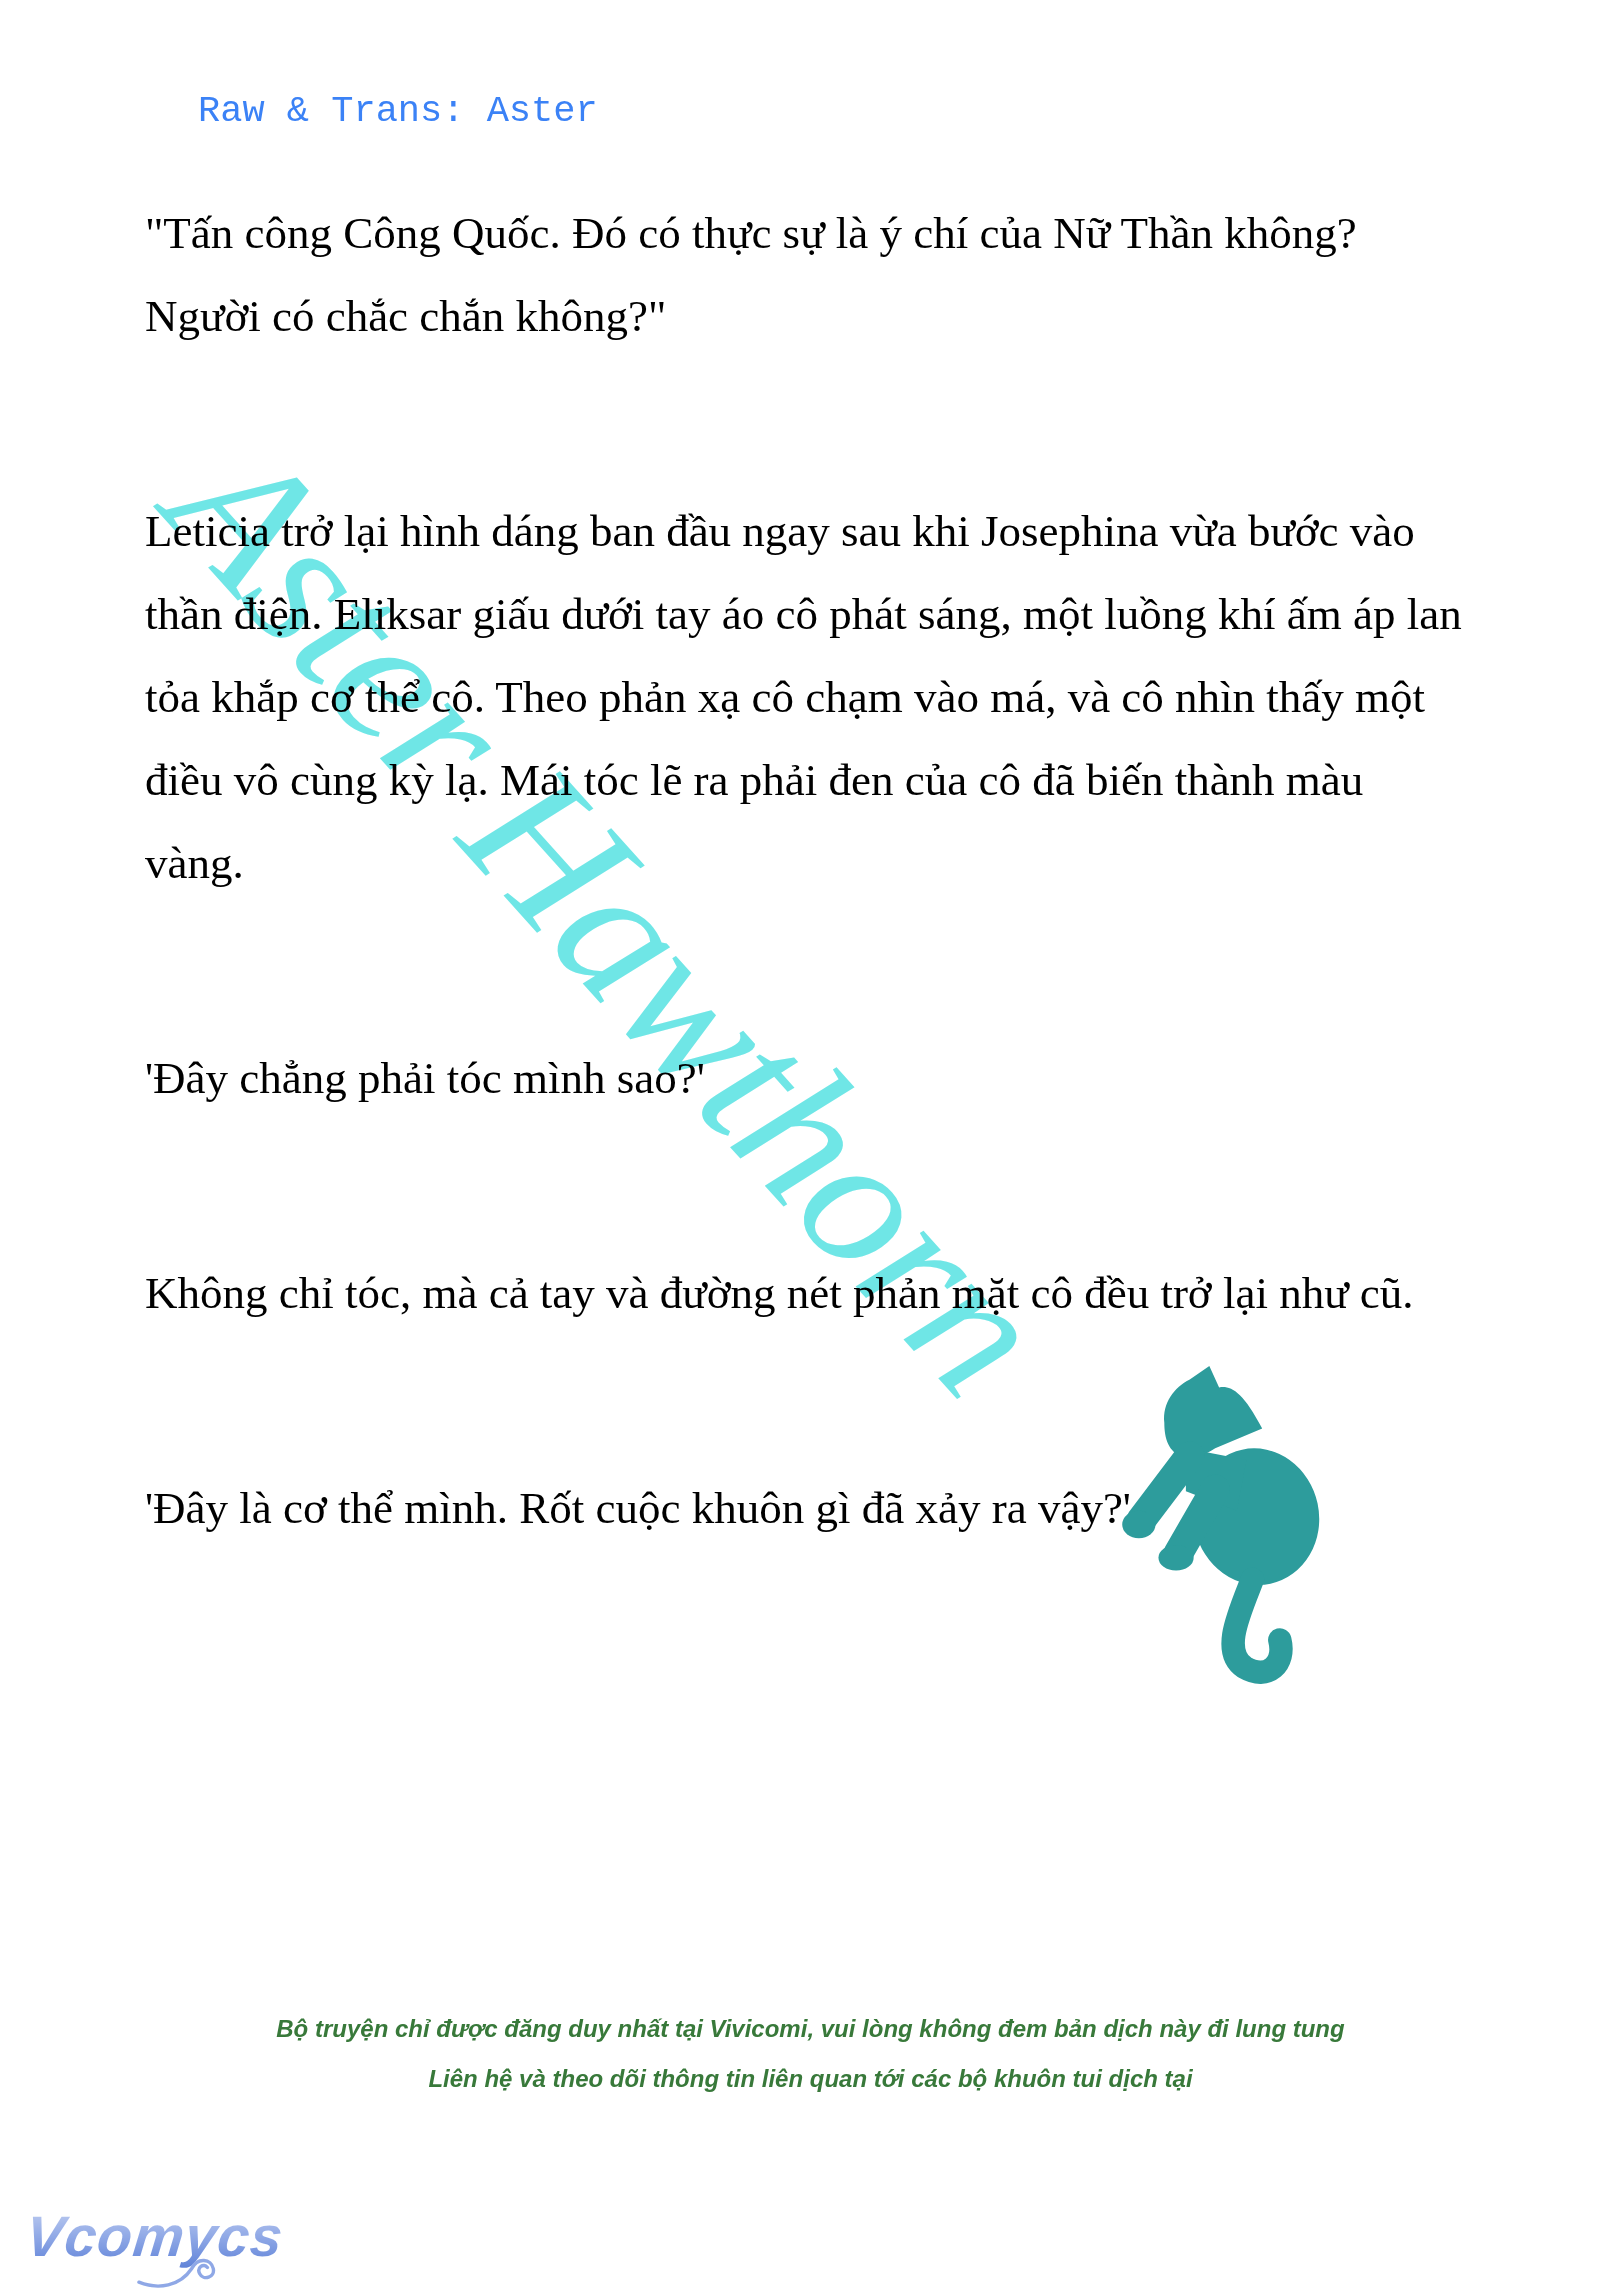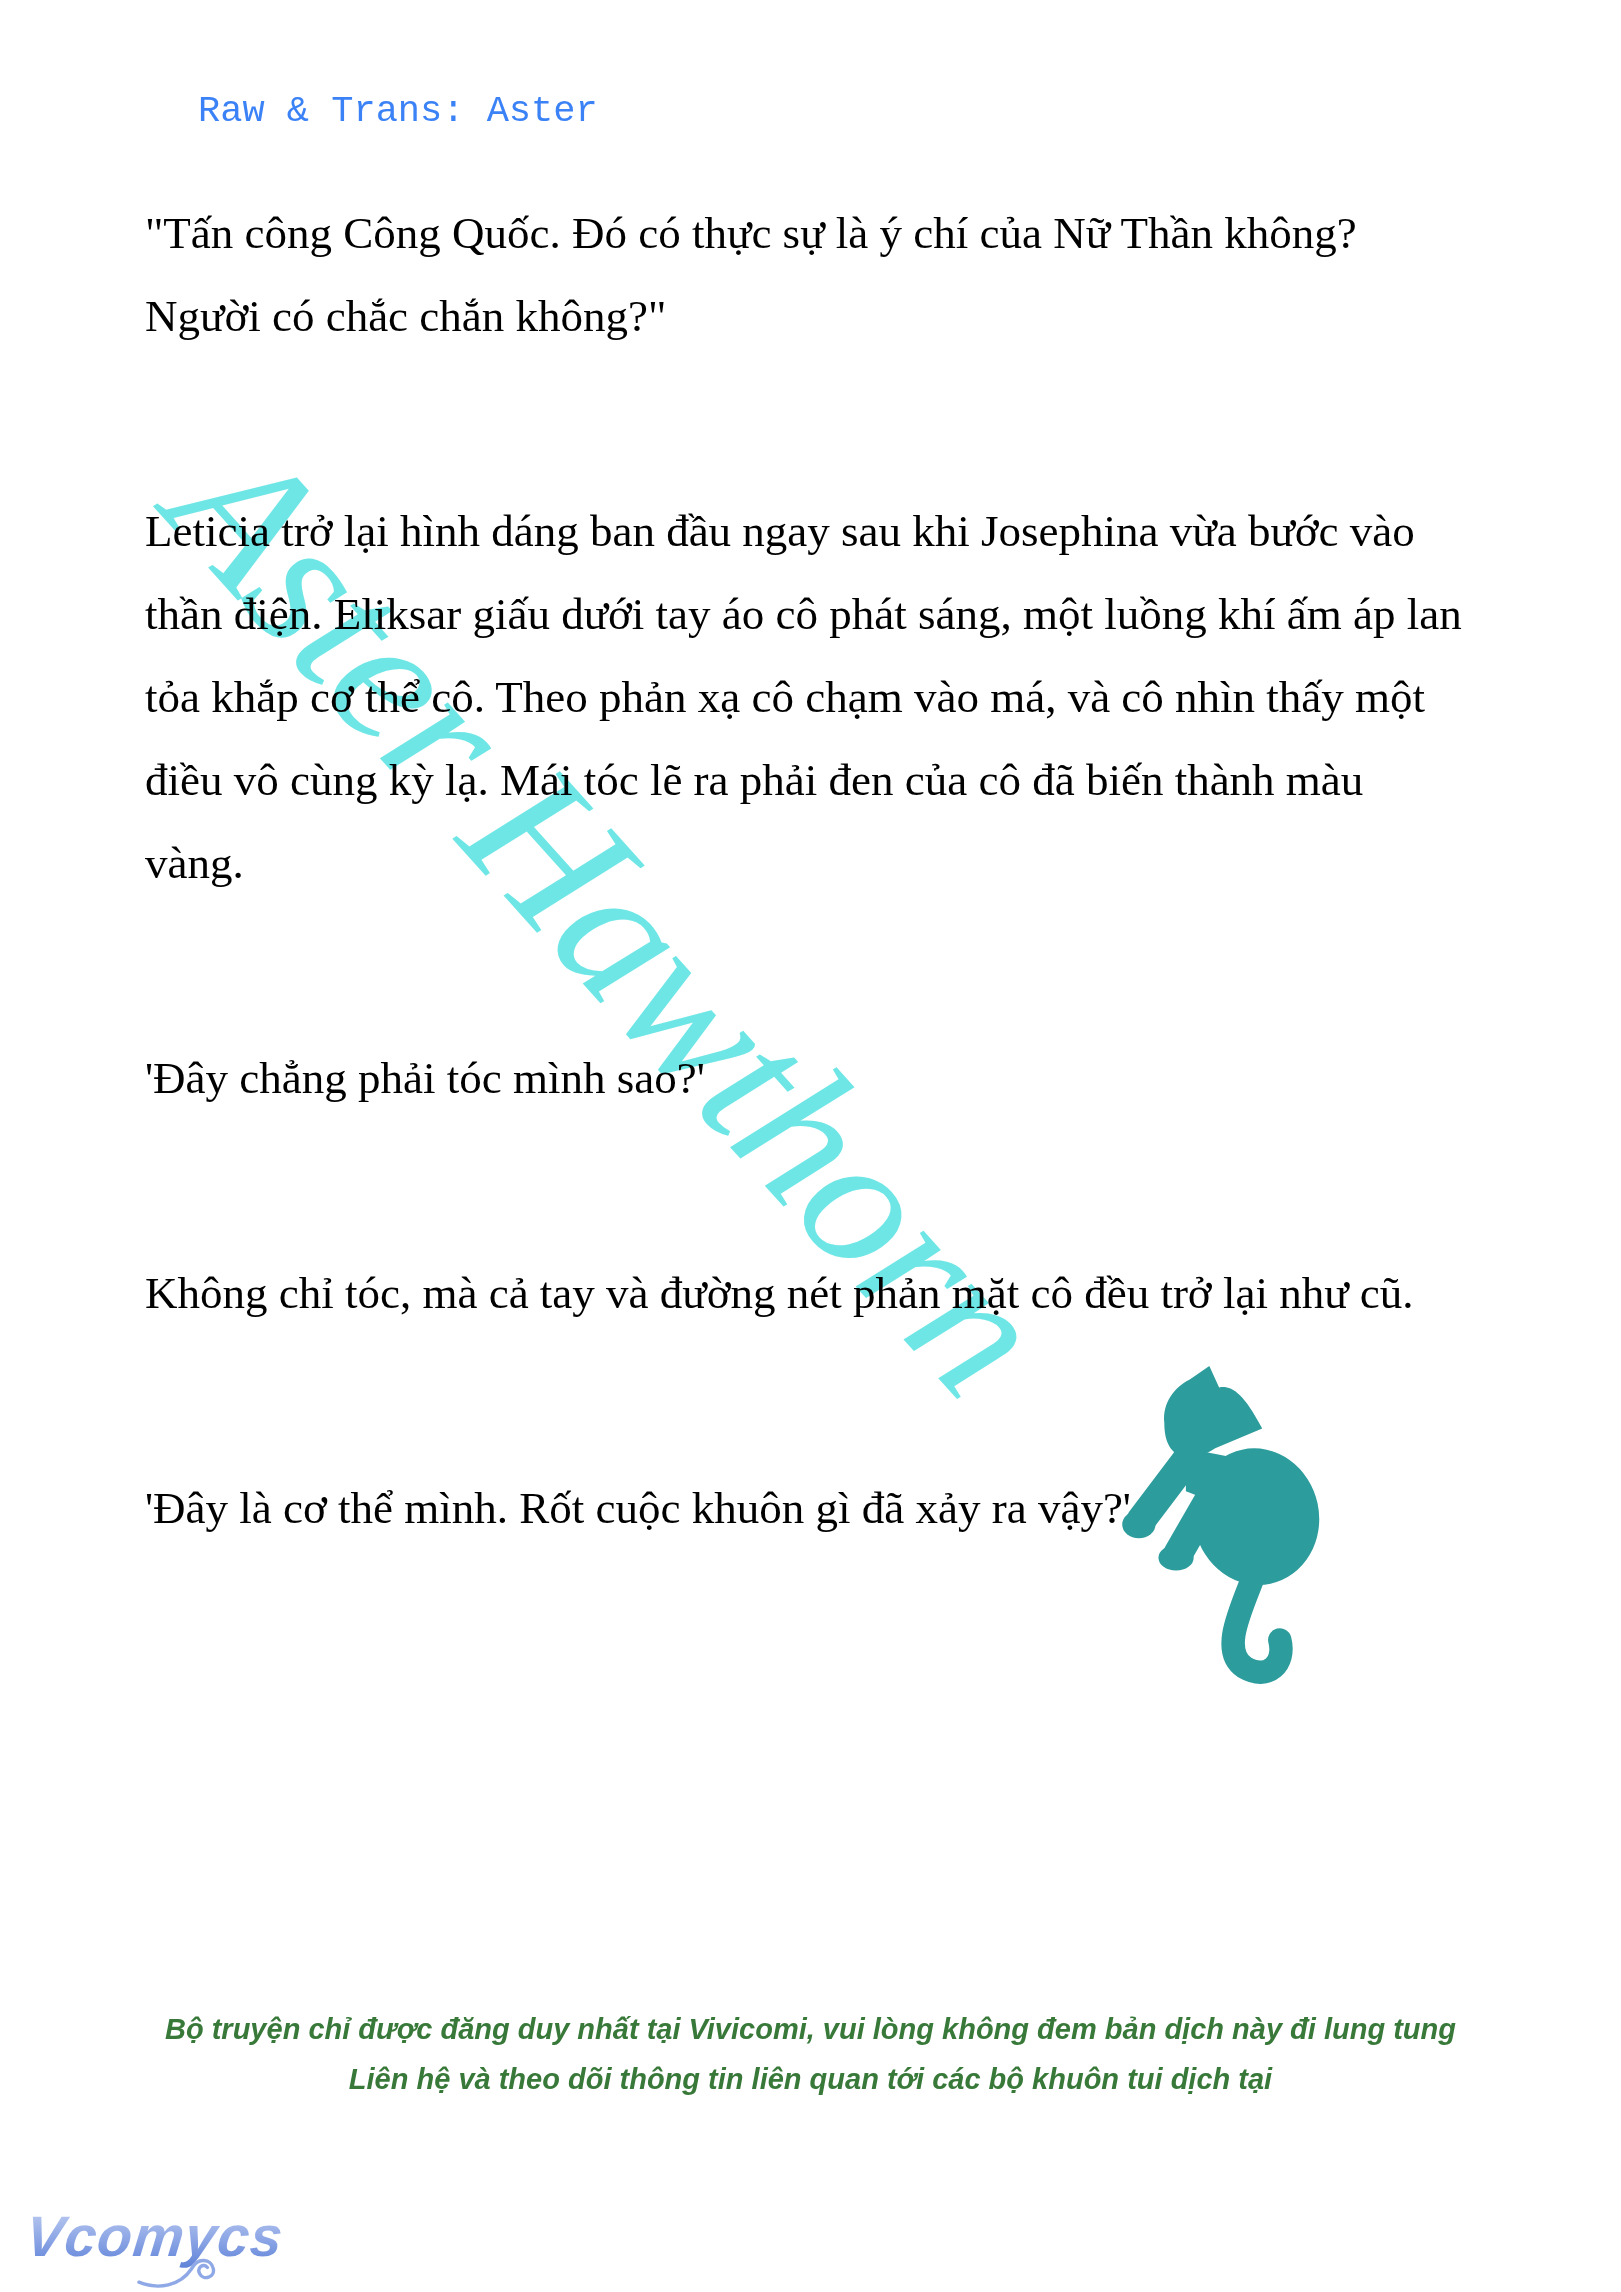--- a/index.html
+++ b/index.html
@@ -69,21 +69,21 @@
   .footer {
     position: absolute;
     left: 0;
     right: 0;
     top: 2004px;
     z-index: 2;
     text-align: center;
     font-family: "Liberation Sans", sans-serif;
     font-weight: bold;
     font-style: italic;
-    font-size: 29px;
+    font-size: 24px;
     line-height: 50px;
   }
   
   .logo {
     position: absolute;
     left: 25.5px;
     top: 2203px;
     z-index: 2;
     font-family: "Liberation Sans", sans-serif;
     font-weight: bold;

